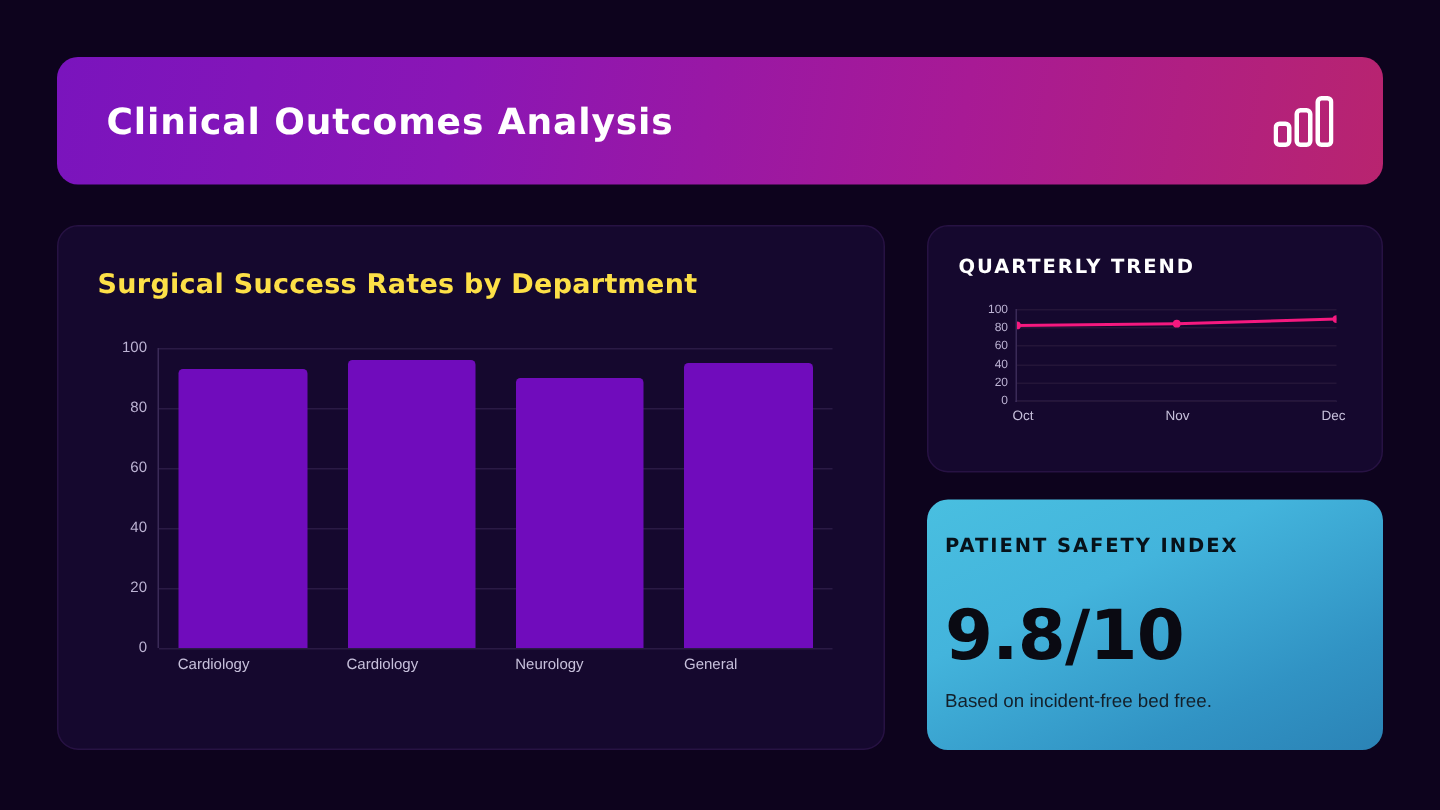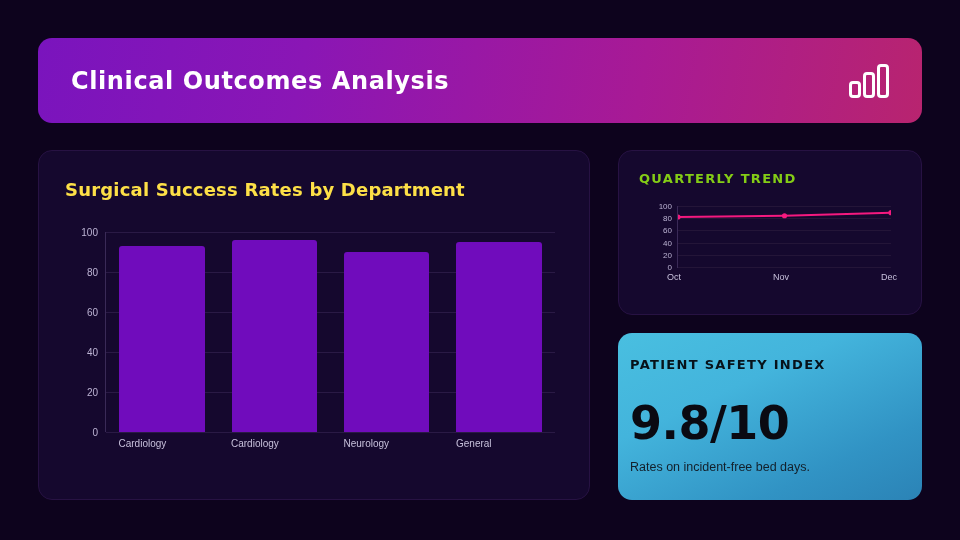--- a/index.html
+++ b/index.html
@@ -84,21 +84,21 @@
     font-size: 18px;
     font-weight: 700;
     color: #fde047;
     font-family: "DejaVu Sans", sans-serif;
     letter-spacing: 0.2px;
   }
 
   .panel-title {
     font-size: 13px;
     font-weight: 700;
-    color: #84cc16;
+    color: #ffffff;
     letter-spacing: 1.3px;
     font-family: "DejaVu Sans", sans-serif;
   }
 
   
   .bar-chart {
     position: relative;
     margin-top: 32px;
     height: 250px;
   }
@@ -198,21 +198,21 @@
     right: 100%;
     margin-right: 6px;
     transform: translateY(-50%);
     font-size: 8px;
     color: #bdb4d4;
     white-space: nowrap;
   }
 
   .trend-xlabels {
     position: absolute;
-    left: 34px;
+    left: 42px;
     right: 10px;
     top: 70px;
     display: flex;
     justify-content: space-between;
     font-size: 9px;
     color: #c7c0db;
   }
 
   .trend-xlabels span:first-child { transform: translateX(-6px); }
   .trend-xlabels span:last-child { transform: translateX(6px); }
@@ -339,16 +339,16 @@
         <span>Oct</span>
         <span>Nov</span>
         <span>Dec</span>
       </div>
     </div>
   </div>
 
   <div class="card card-kpi">
     <div class="panel-title kpi-title">PATIENT SAFETY INDEX</div>
     <div class="kpi-value">9.8/10</div>
-    <div class="kpi-sub">Rates on incident-free bed days.</div>
+    <div class="kpi-sub">Based on incident-free bed free.</div>
   </div>
 
 </div>
 
 </body></html>

